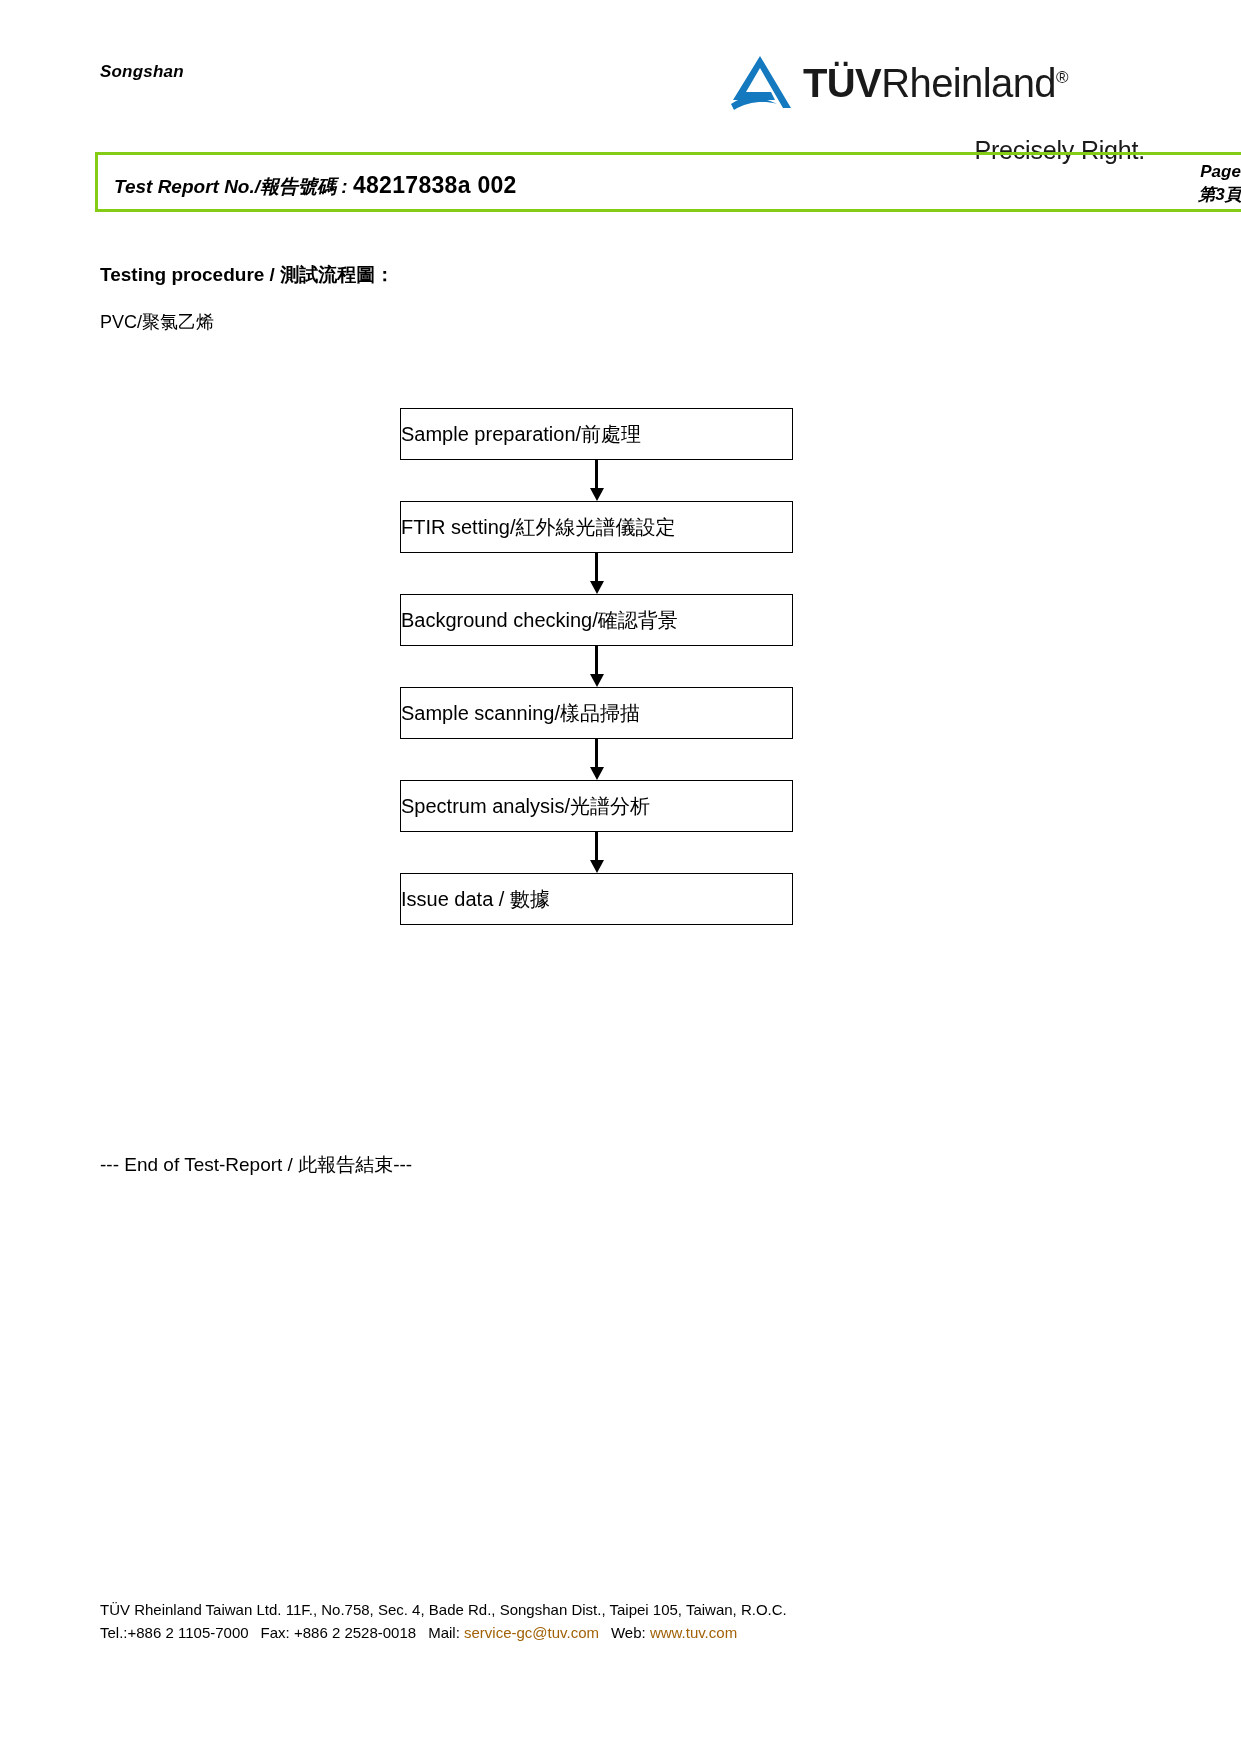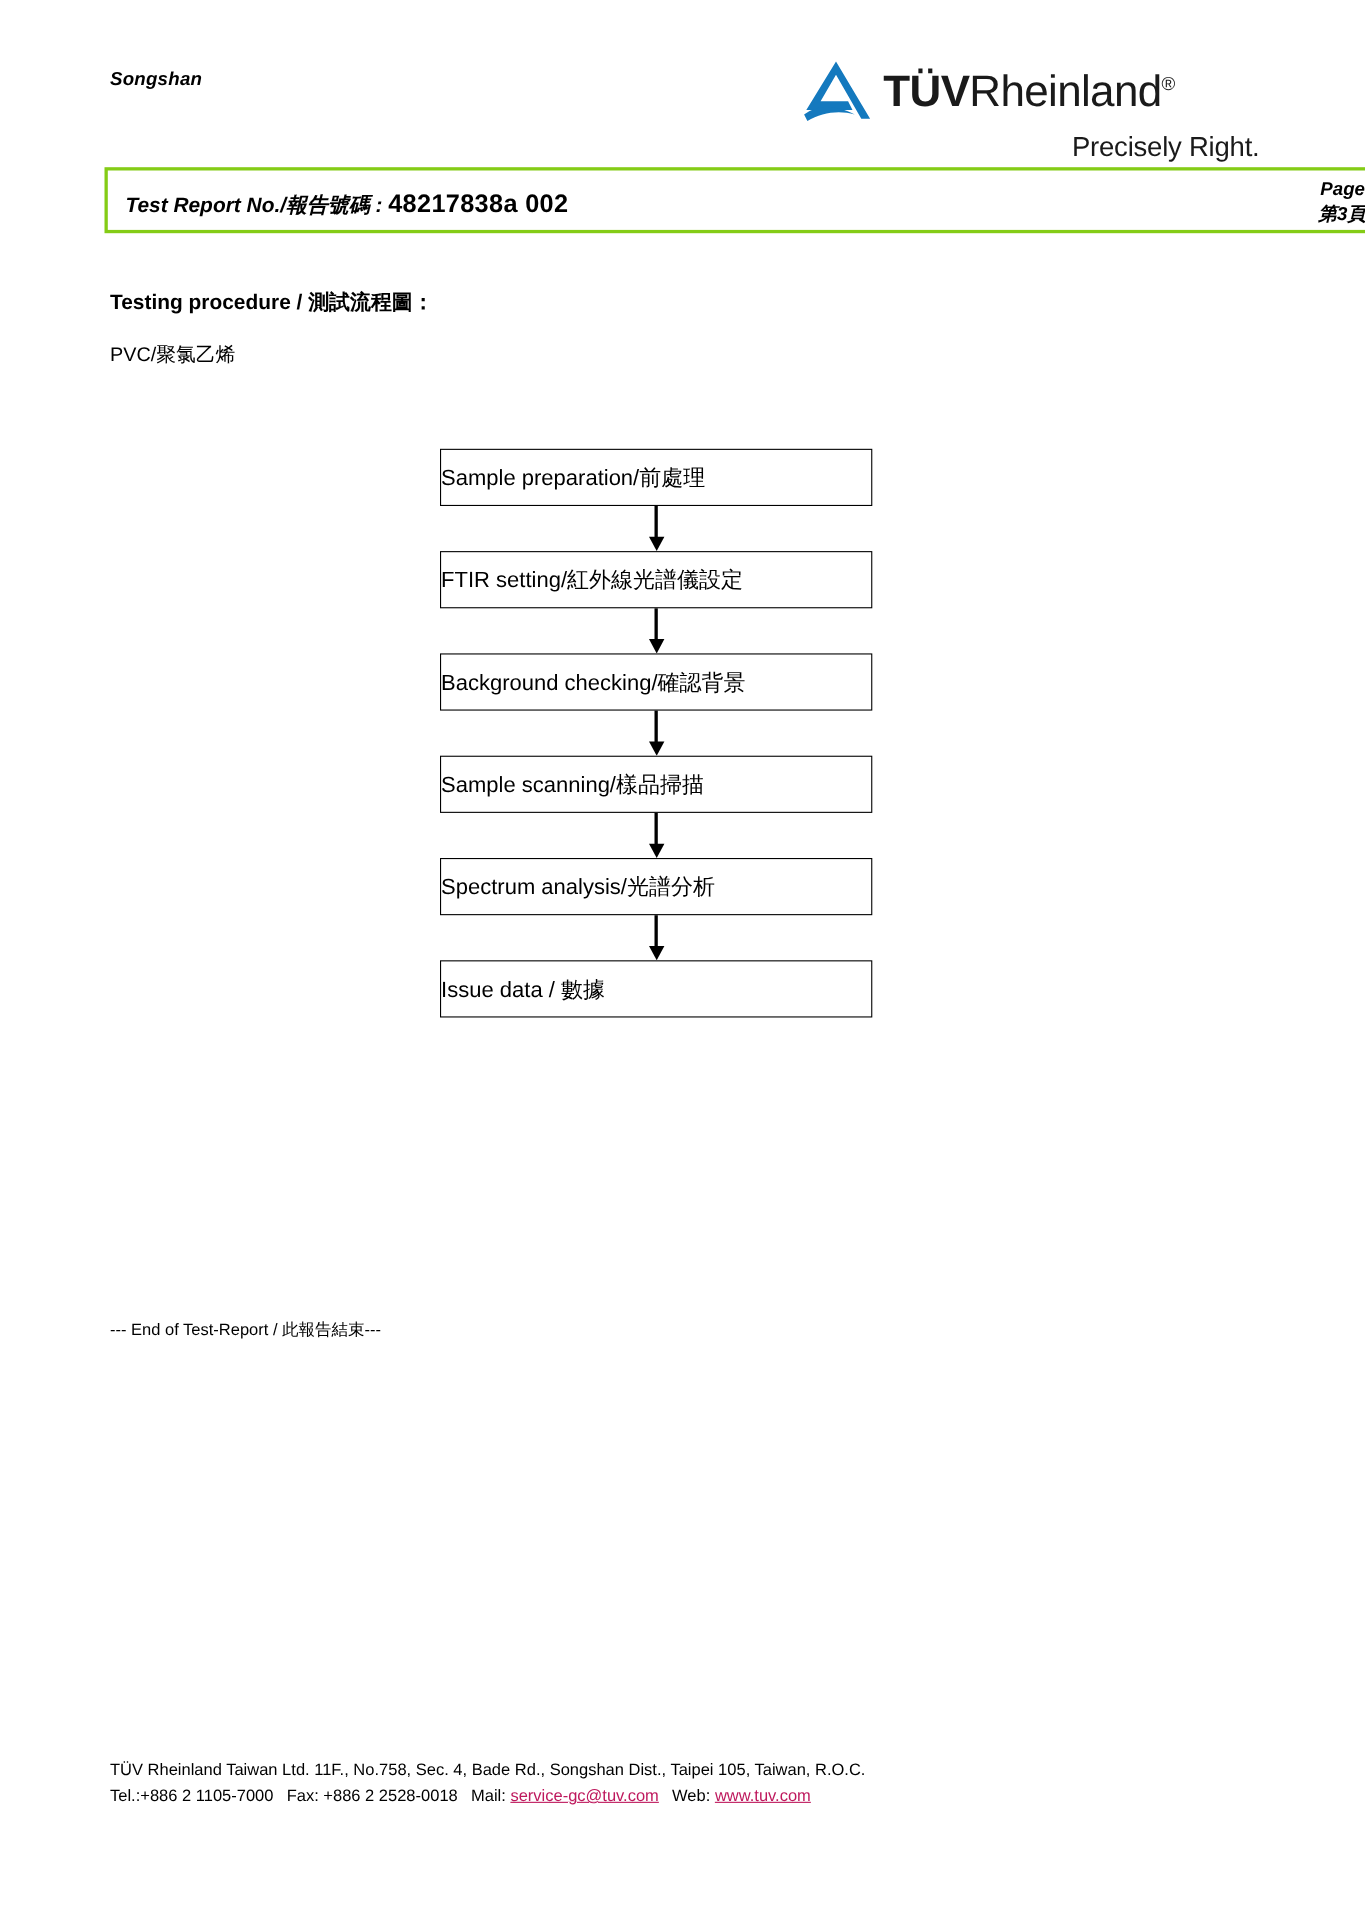--- a/index.html
+++ b/index.html
@@ -67,21 +67,21 @@
   }
   .logo-reg {
     font-size: 17px;
     vertical-align: super;
     font-weight: normal;
   }
   .logo-tagline {
     text-align: right;
     font-size: 25px;
     color: #1a1a1a;
-    margin-top: 6px;
+    margin-top: 22px;
     padding-right: 2px;
     letter-spacing: -0.2px;
   }
 
   
   .report-bar {
     position: absolute;
     left: 95px;
     top: 152px;
     width: 1238px;
@@ -178,36 +178,35 @@
     height: 0;
     border-left: 7px solid transparent;
     border-right: 7px solid transparent;
     border-top: 13px solid #000;
   }
 
   
   .end-note {
     position: absolute;
     left: 100px;
-    top: 1200px;
-    font-size: 15px;
+    top: 1152px;
+    font-size: 19px;
   }
 
   
   .footer {
     position: absolute;
     left: 100px;
     top: 1598px;
     font-size: 15px;
     line-height: 1.55;
     white-space: nowrap;
   }
   .footer a, .footer .link {
-    color: #be185d;
-    text-decoration: underline;
+    color: #a16207;
   }
   .footer-sep {
     display: inline-block;
     width: 12px;
   }
 </style>
 </head>
 <body>
 
 <div class="page-header">

